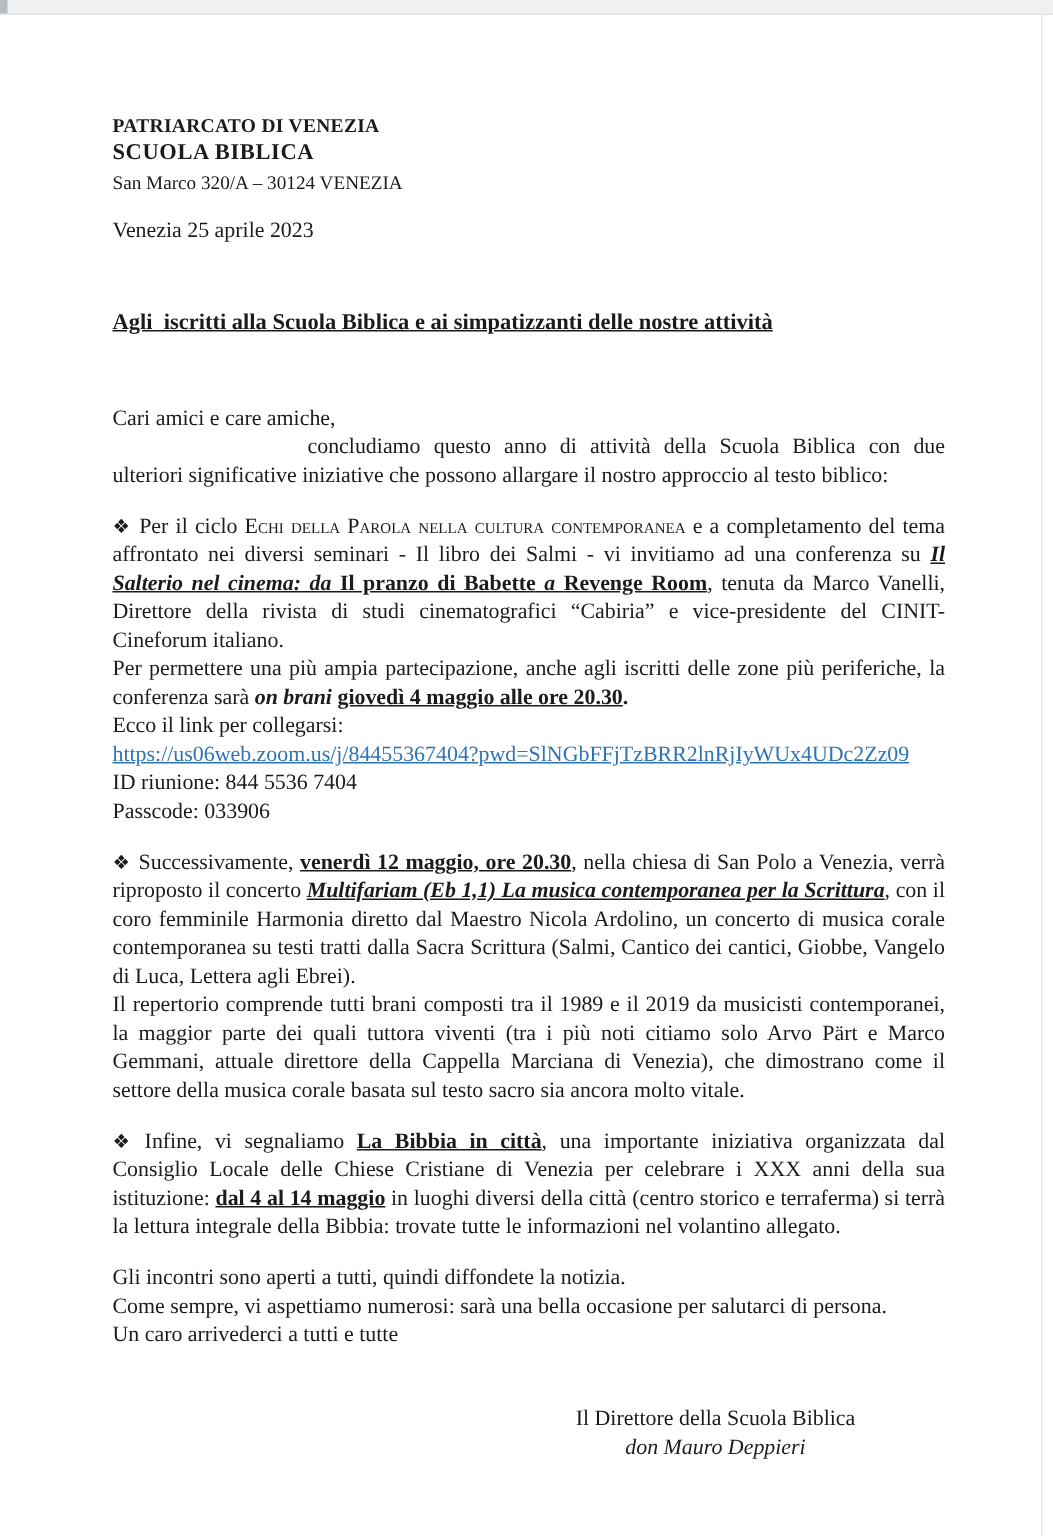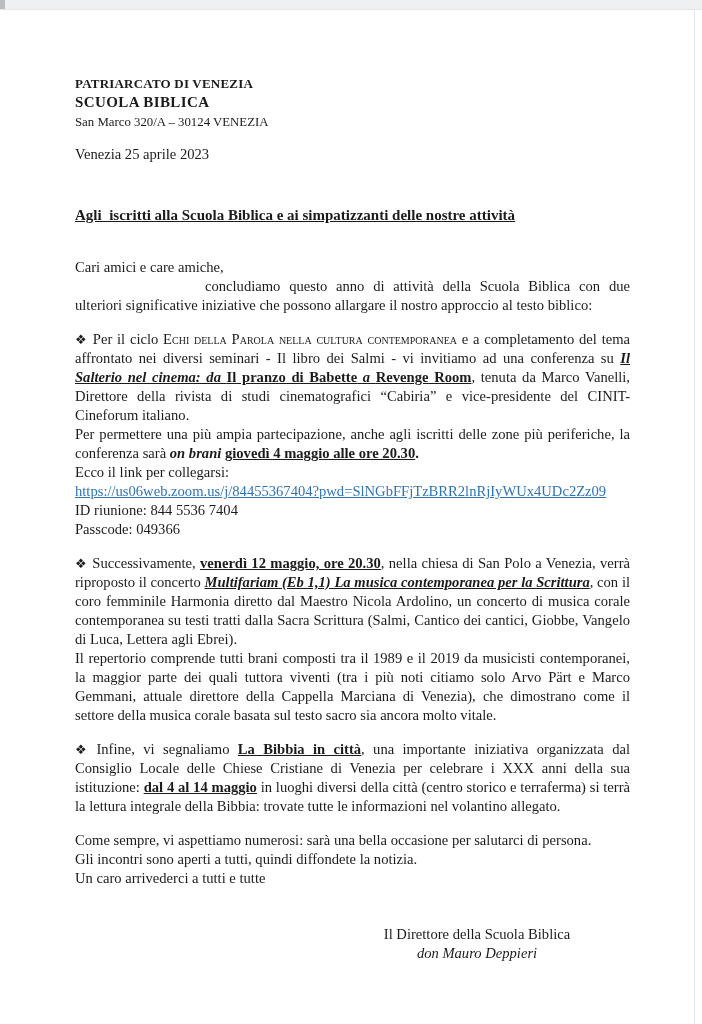--- a/index.html
+++ b/index.html
@@ -39,21 +39,21 @@
   .date-line { text-align: left; padding-right: 37px; margin-top: 15px; }
 
   .addressee {
     margin-top: 42px;
     font-weight: bold;
     text-decoration: underline;
     white-space: pre-wrap;
     font-size: 15px;
   }
 
-  .salutation { margin-top: 33px; }
+  .salutation { margin-top: 45px; }
 
   .intro { text-align: justify; text-indent: 130px; }
 
   .para { margin-top: 15px; text-align: justify; }
   .para .line-block { text-align: justify; }
 
   .bullet { margin-right: 5px; font-family: "DejaVu Sans", sans-serif; font-size: 13px; }
 
   .sc { font-variant: small-caps; }
   .b { font-weight: bold; }
@@ -106,39 +106,39 @@
       <span class="bullet">❖</span><span>Per il ciclo </span><span class="sc">Echi della Parola nella cultura contemporanea</span><span> e a completamento del tema affrontato nei diversi seminari - Il libro dei Salmi - vi invitiamo ad una conferenza su </span><span class="biu">Il Salterio nel cinema: da </span><span class="bu">Il pranzo di Babette</span><span class="biu"> a </span><span class="bu">Revenge Room</span><span>, tenuta da Marco Vanelli, Direttore della rivista di studi cinematografici “Cabiria” e vice-presidente del CINIT-Cineforum italiano.</span>
     </div>
     <div class="line-block">
       <span>Per permettere una più ampia partecipazione, anche agli iscritti delle zone più periferiche, la conferenza sarà </span><span class="bi">on brani</span><span> </span><span class="bu">giovedì 4 maggio alle ore 20.30</span><span class="b">.</span>
     </div>
     <div class="line-block">Ecco il link per collegarsi:</div>
     <div class="line-block">
       <a class="zoom-link">https://us06web.zoom.us/j/84455367404?pwd=SlNGbFFjTzBRR2lnRjIyWUx4UDc2Zz09</a>
     </div>
     <div class="line-block">ID riunione: 844 5536 7404</div>
-    <div class="line-block">Passcode: 049366</div>
+    <div class="line-block">Passcode: 033906</div>
   </div>
 
   <div class="para">
     <div class="line-block">
       <span class="bullet">❖</span><span>Successivamente, </span><span class="bu">venerdì 12 maggio, ore 20.30</span><span>, nella chiesa di San Polo a Venezia, verrà riproposto il concerto </span><span class="biu">Multifariam (Eb 1,1) La musica contemporanea per la Scrittura</span><span>, con il coro femminile Harmonia diretto dal Maestro Nicola Ardolino, un concerto di musica corale contemporanea su testi tratti dalla Sacra Scrittura (Salmi, Cantico dei cantici, Giobbe, Vangelo di Luca, Lettera agli Ebrei).</span>
     </div>
     <div class="line-block">Il repertorio comprende tutti brani composti tra il 1989 e il 2019 da musicisti contemporanei, la maggior parte dei quali tuttora viventi (tra i più noti citiamo solo Arvo Pärt e Marco Gemmani, attuale direttore della Cappella Marciana di Venezia), che dimostrano come il settore della musica corale basata sul testo sacro sia ancora molto vitale.</div>
   </div>
 
   <div class="para">
     <div class="line-block">
       <span class="bullet">❖</span><span>Infine, vi segnaliamo </span><span class="bu">La Bibbia in città</span><span>, una importante iniziativa organizzata dal Consiglio Locale delle Chiese Cristiane di Venezia per celebrare i XXX anni della sua istituzione: </span><span class="bu">dal 4 al 14 maggio</span><span> in luoghi diversi della città (centro storico e terraferma) si terrà la lettura integrale della Bibbia: trovate tutte le informazioni nel volantino allegato.</span>
     </div>
   </div>
 
   <div class="closing">
+    <div>Gli incontri sono aperti a tutti, quindi diffondete la notizia.</div>
     <div>Come sempre, vi aspettiamo numerosi: sarà una bella occasione per salutarci di persona.</div>
-    <div>Gli incontri sono aperti a tutti, quindi diffondete la notizia.</div>
     <div>Un caro arrivederci a tutti e tutte</div>
   </div>
 
   <div class="signature">
     <div class="role">Il Direttore della Scuola Biblica</div>
     <div class="name">don Mauro Deppieri</div>
   </div>
 
 </div>
 

